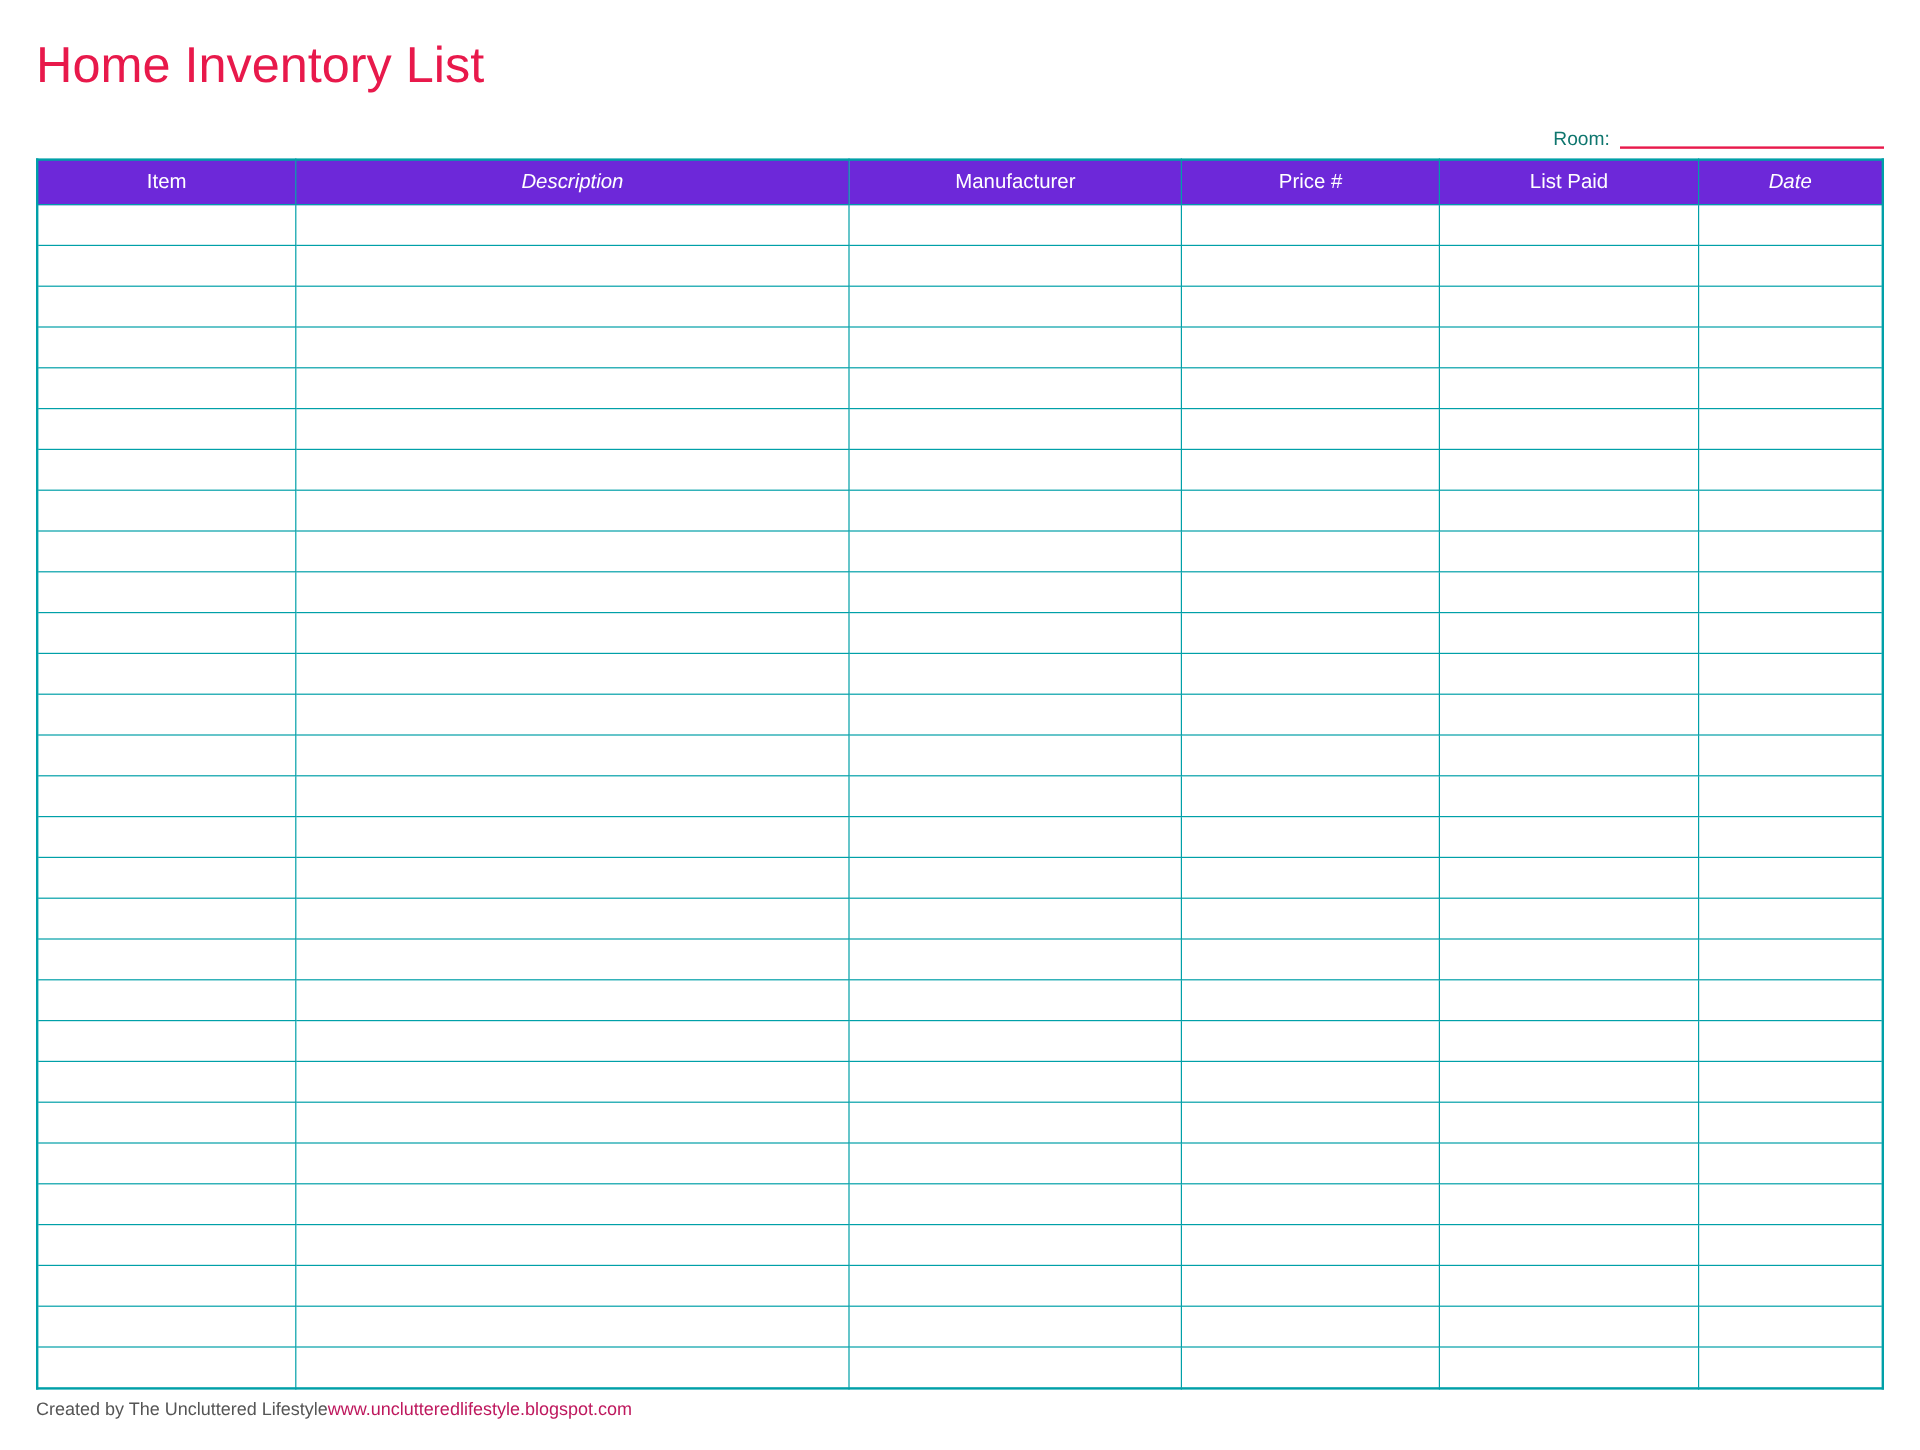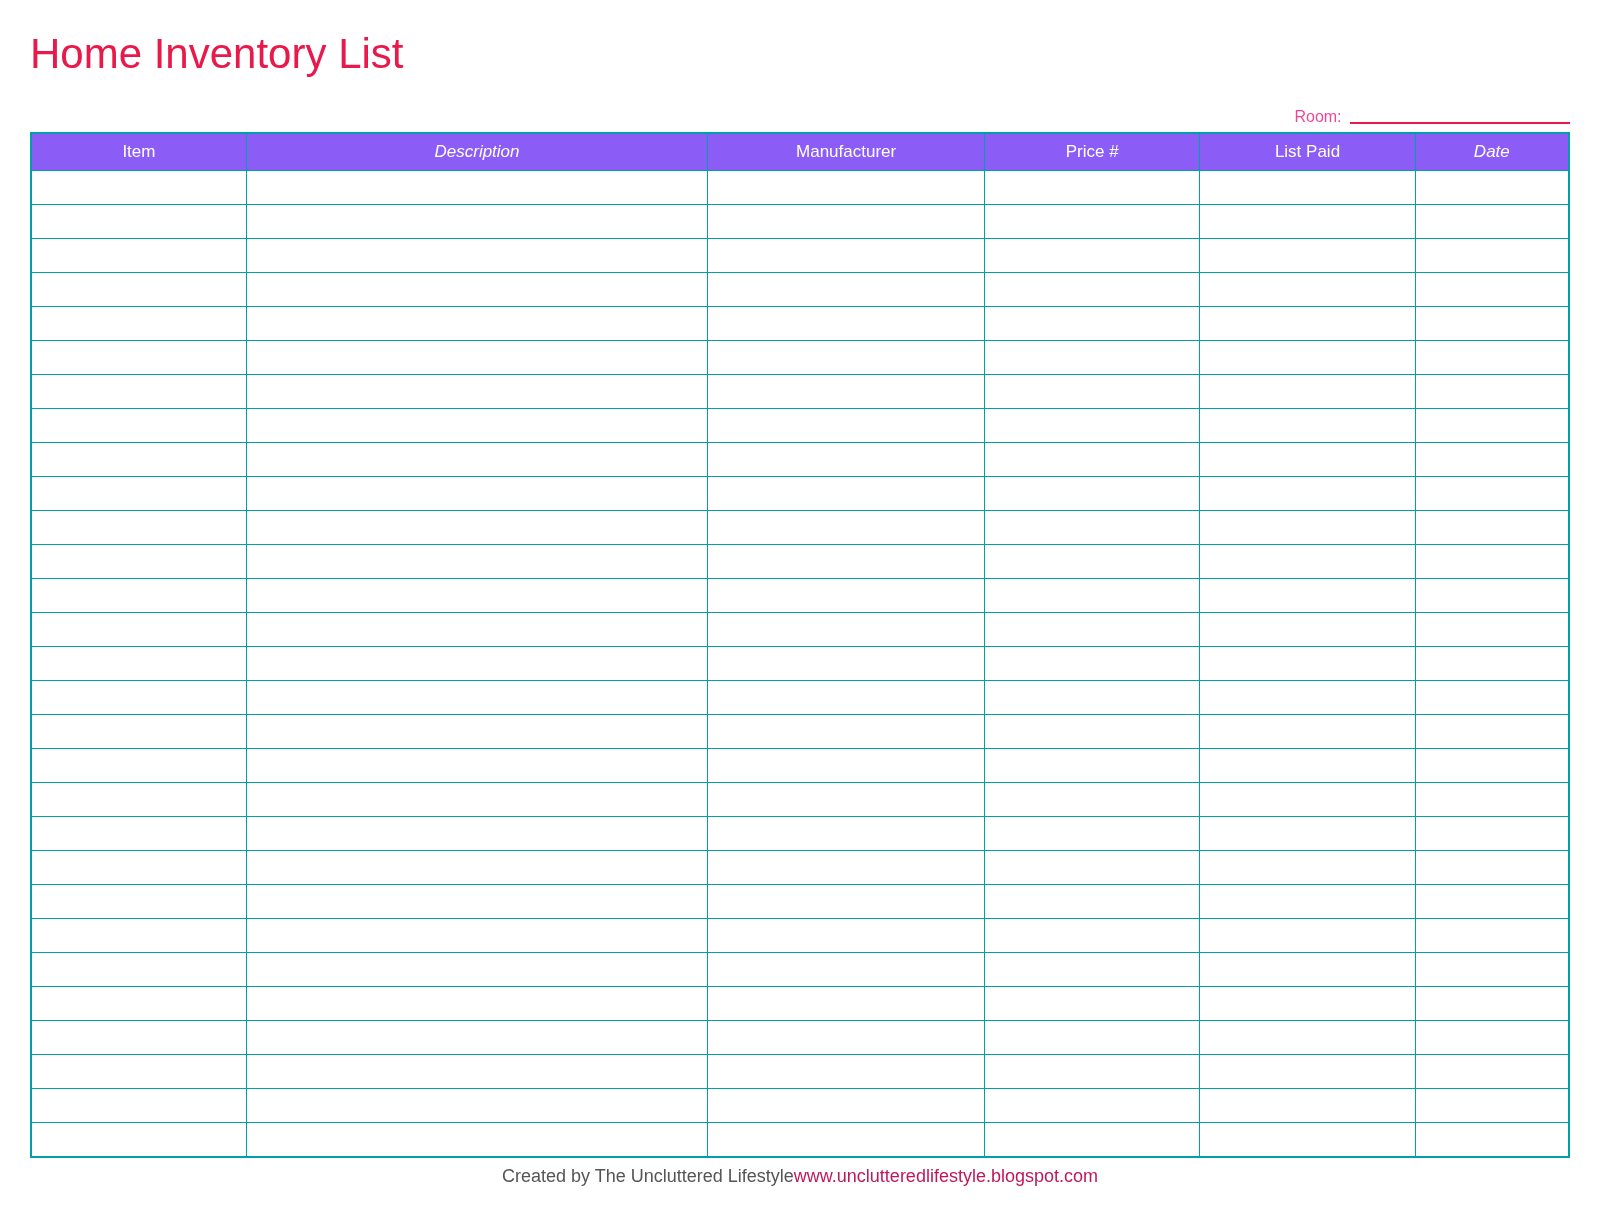--- a/index.html
+++ b/index.html
@@ -25,41 +25,41 @@
     }
 
     .room-line {
       text-align: right;
       margin-bottom: 6px;
       color: #e8194b;
       font-size: 16px;
     }
 
     .room-label {
-      color: #ec4899;
+      color: #0f766e;
       font-size: 16px;
     }
 
     .room-underline {
       display: inline-block;
       border-bottom: 2px solid #e8194b;
       width: 220px;
       margin-left: 4px;
       vertical-align: bottom;
       margin-bottom: 2px;
     }
 
     .inventory-table {
       width: 100%;
       border-collapse: collapse;
       border: 2px solid #00a0a8;
     }
 
     .inventory-table thead tr th {
-      background-color: #8b5cf6;
+      background-color: #6d28d9;
       color: #ffffff;
       font-size: 17px;
       font-weight: normal;
       padding: 8px 4px;
       text-align: center;
       border: 1px solid #00a0a8;
     }
 
     .inventory-table tbody tr td {
       border: 1px solid #00a0a8;
@@ -69,23 +69,23 @@
 
     .col-item { width: 14%; }
     .col-description { width: 30%; font-style: italic; }
     .col-manufacturer { width: 18%; }
     .col-serial { width: 14%; }
     .col-price { width: 14%; }
     .col-date { width: 10%; font-style: italic; }
 
     .footer {
       display: flex;
-      justify-content: center;
+      justify-content: flex-start;
       margin-top: 8px;
-      font-size: 18px;
+      font-size: 15px;
       color: #555;
     }
 
     .footer-left {
       color: #555;
     }
 
     .footer-right {
       color: #be185d;
     }

